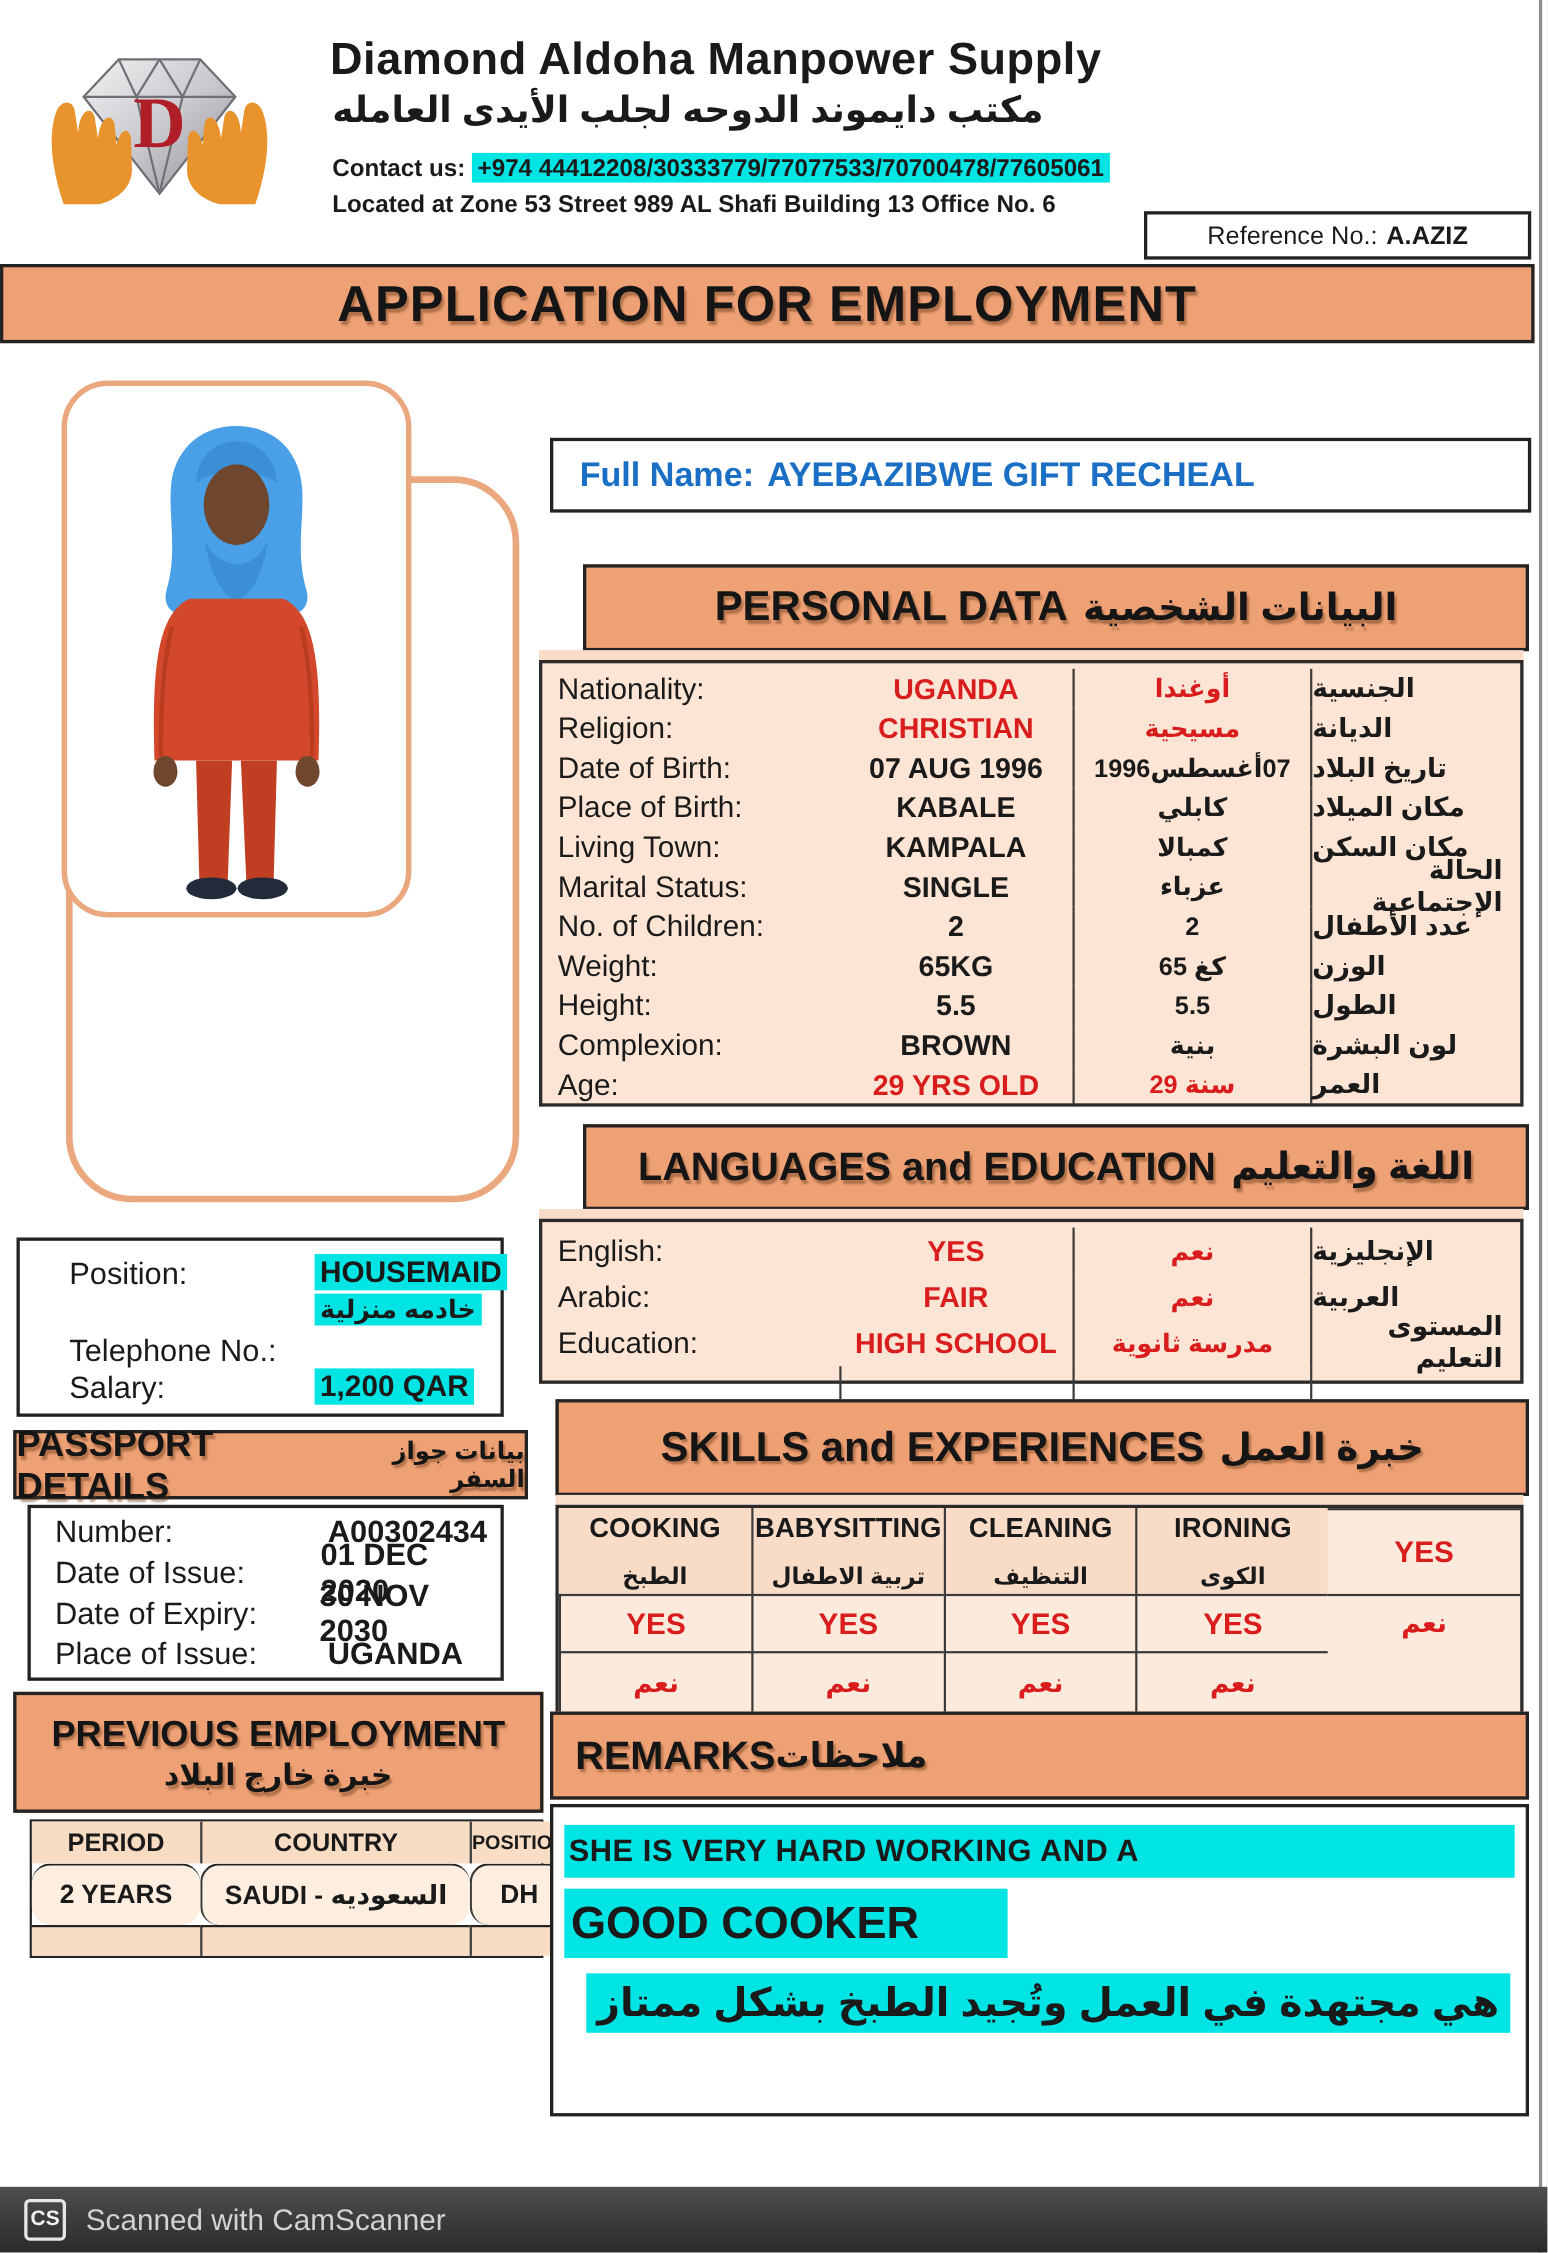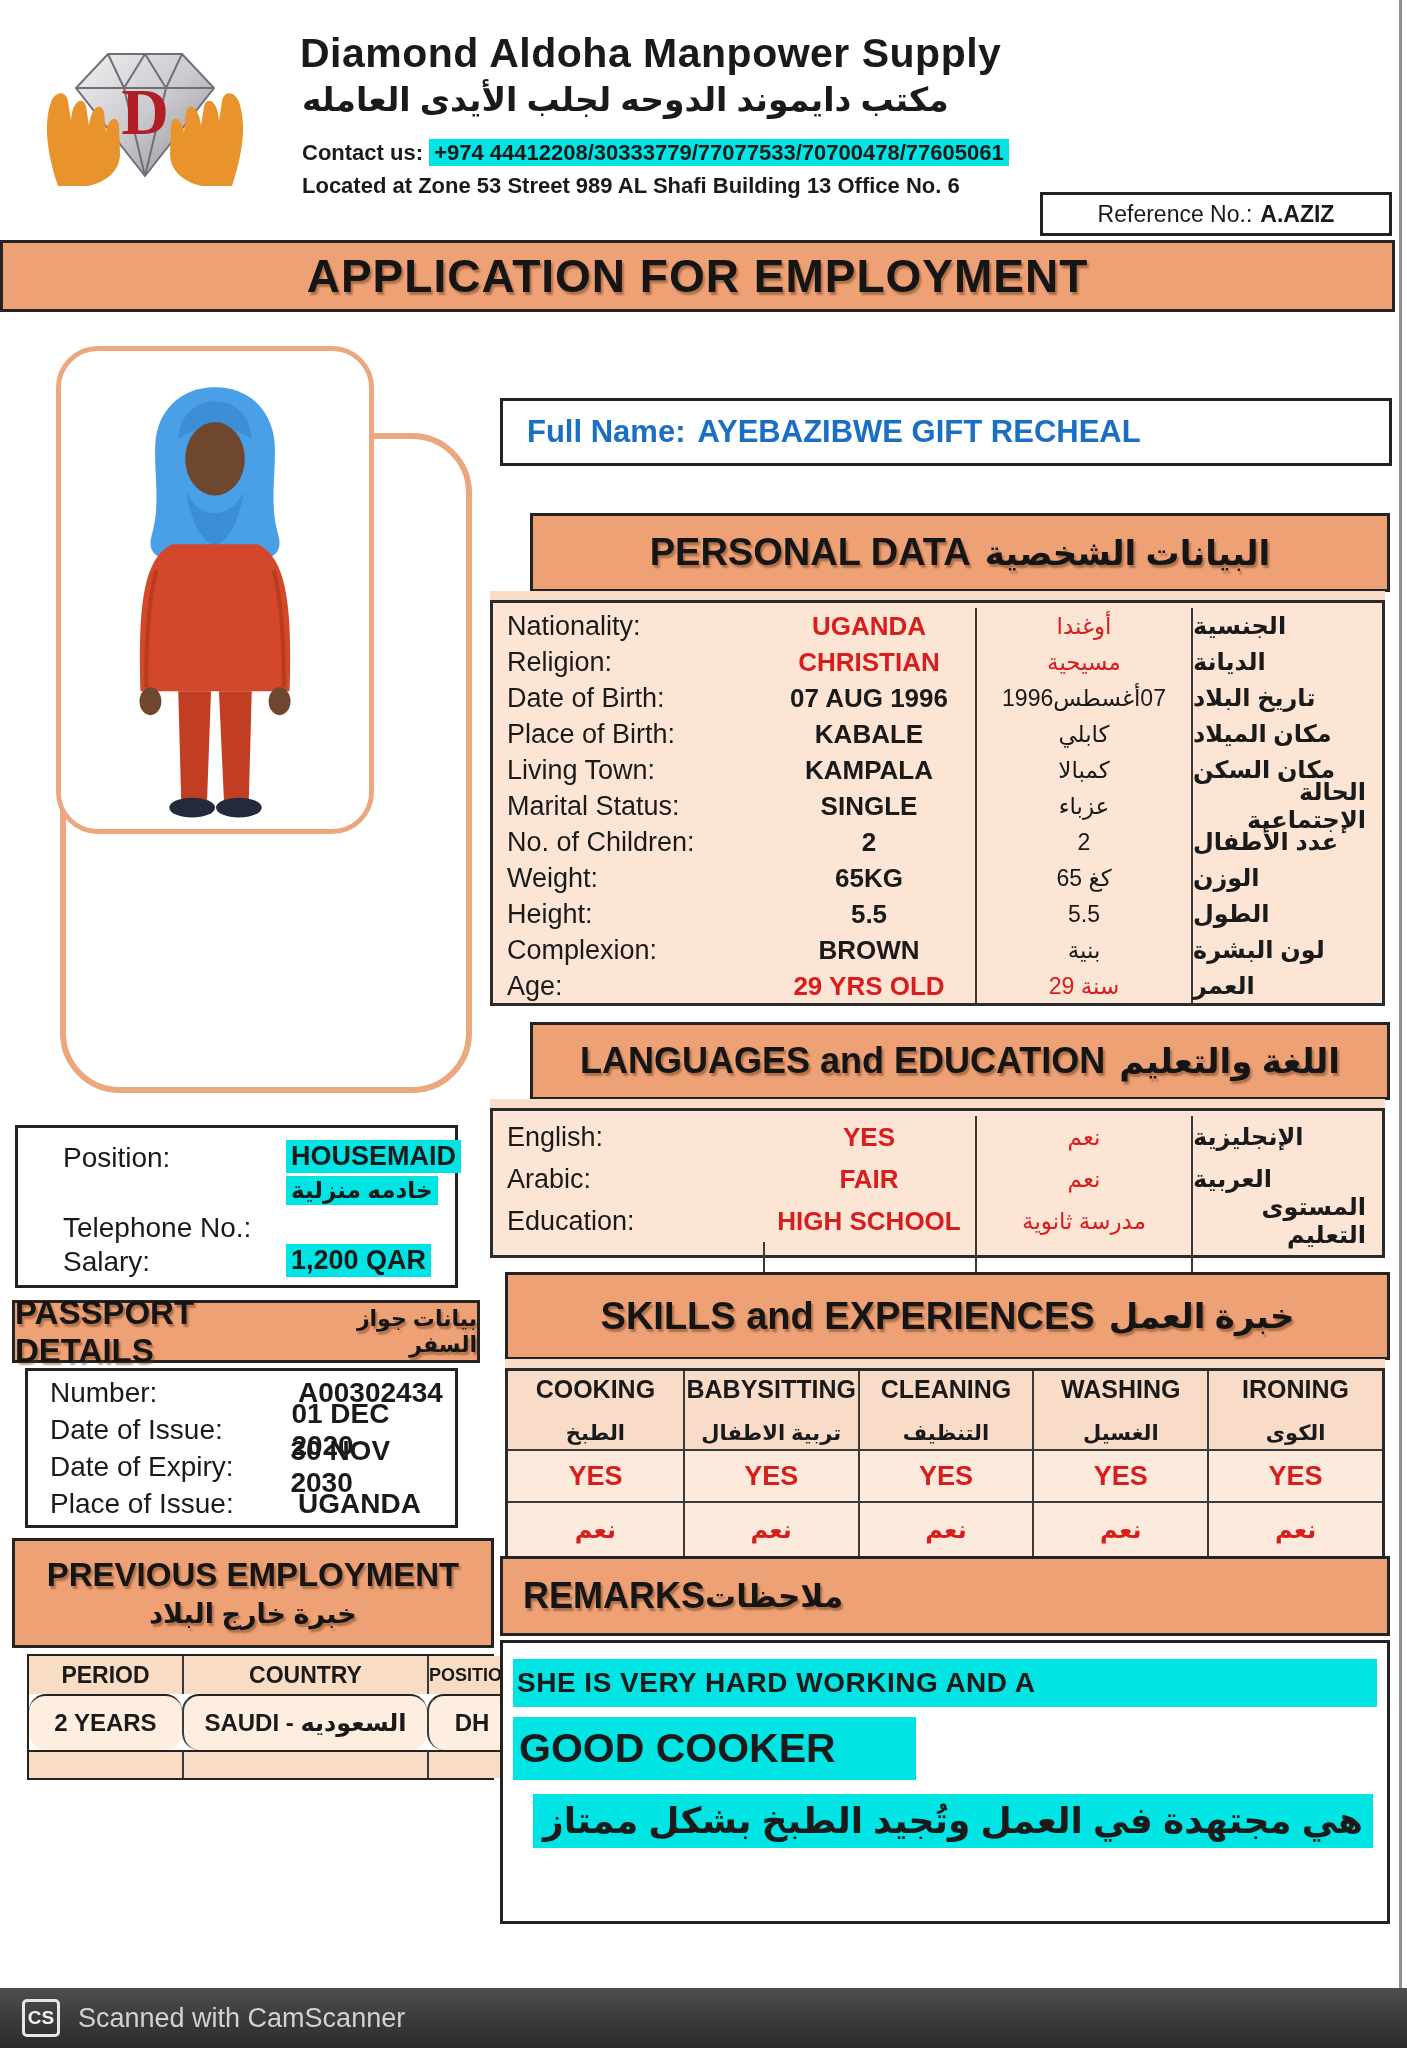--- a/index.html
+++ b/index.html
@@ -48,21 +48,21 @@
   .lang-table { left:490px; top:1108px; width:895px; height:150px; }
 
   .ftable { background:#fce5d4; border:3px solid #2b2b2b; box-sizing:border-box;
     display:grid; grid-template-columns:270px 212px 216px auto; align-content:start;
     padding-top:5px; box-shadow:0 -9px 0 0 #f9ddc9; }
   .pd-table  { grid-auto-rows:36px; }
   .lang-table{ grid-auto-rows:42px; }
   .cell { display:flex; align-items:center; font-size:27px; box-sizing:border-box; }
   .cell.lab { padding-left:14px; }
   .cell.val { justify-content:center; font-weight:bold; font-size:26px; }
-  .cell.var { justify-content:center; font-weight:normal; font-size:23px; border-left:2px solid #3a3a3a; }
+  .cell.var { justify-content:center; font-weight:bold; font-size:23px; border-left:2px solid #3a3a3a; }
   .cell.vdiv{ border-left:2px solid #3a3a3a; }
   .cell.lar { justify-content:flex-end; padding-right:16px; font-weight:bold; font-size:24px; border-left:2px solid #3a3a3a; }
   .red { color:#d91c1c; }
 
   
   .pos-box { left:15px; top:1125px; width:443px; height:163px; border:3px solid #222; box-sizing:border-box; background:#fff; }
   .pos-box .lbl { position:absolute; left:45px; font-size:28px; }
   .pos-box .v   { position:absolute; left:268px; font-weight:bold; }
 
   
@@ -301,24 +301,20 @@
     </div>
     <div class="sk-h bl">
       <div class="nm">BABYSITTING</div>
       <div class="na" dir="rtl">تربية الاطفال</div>
     </div>
     <div class="sk-h bl">
       <div class="nm">CLEANING</div>
       <div class="na" dir="rtl">التنظيف</div>
     </div>
     <div class="sk-h bl">
-      <div class="nm">WASHING</div>
-      <div class="na" dir="rtl">الغسيل</div>
-    </div>
-    <div class="sk-h bl">
       <div class="nm">IRONING</div>
       <div class="na" dir="rtl">الكوى</div>
     </div>
 
     <div class="sk-c sk-yes red">YES</div>
     <div class="sk-c sk-yes red bl">YES</div>
     <div class="sk-c sk-yes red bl">YES</div>
     <div class="sk-c sk-yes red bl">YES</div>
     <div class="sk-c sk-yes red bl">YES</div>
 

